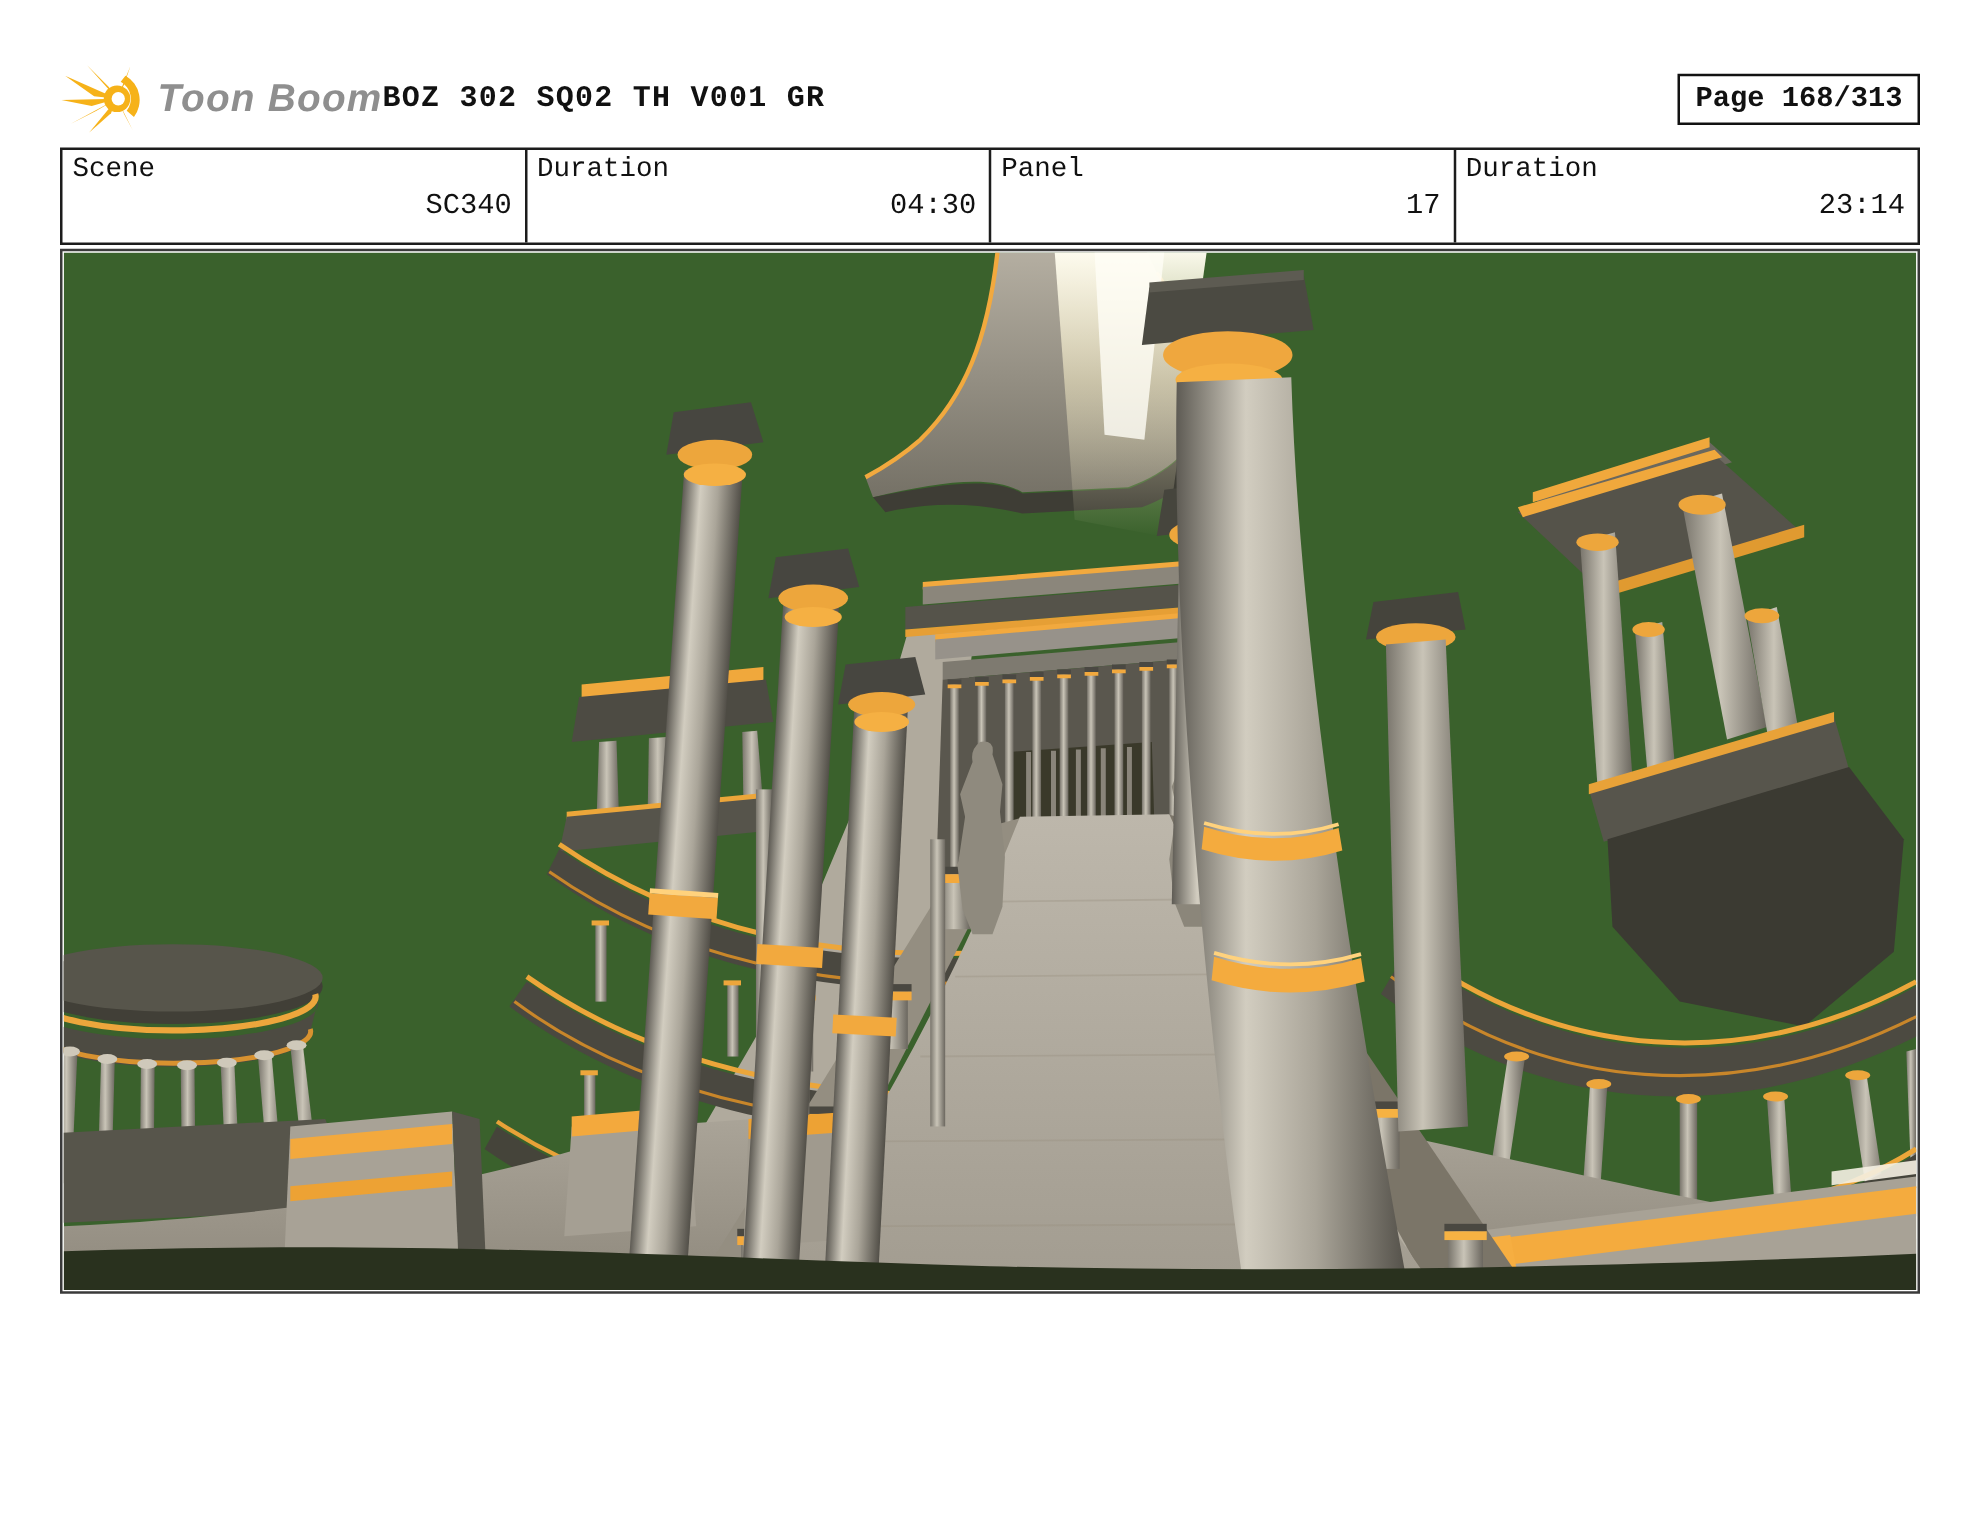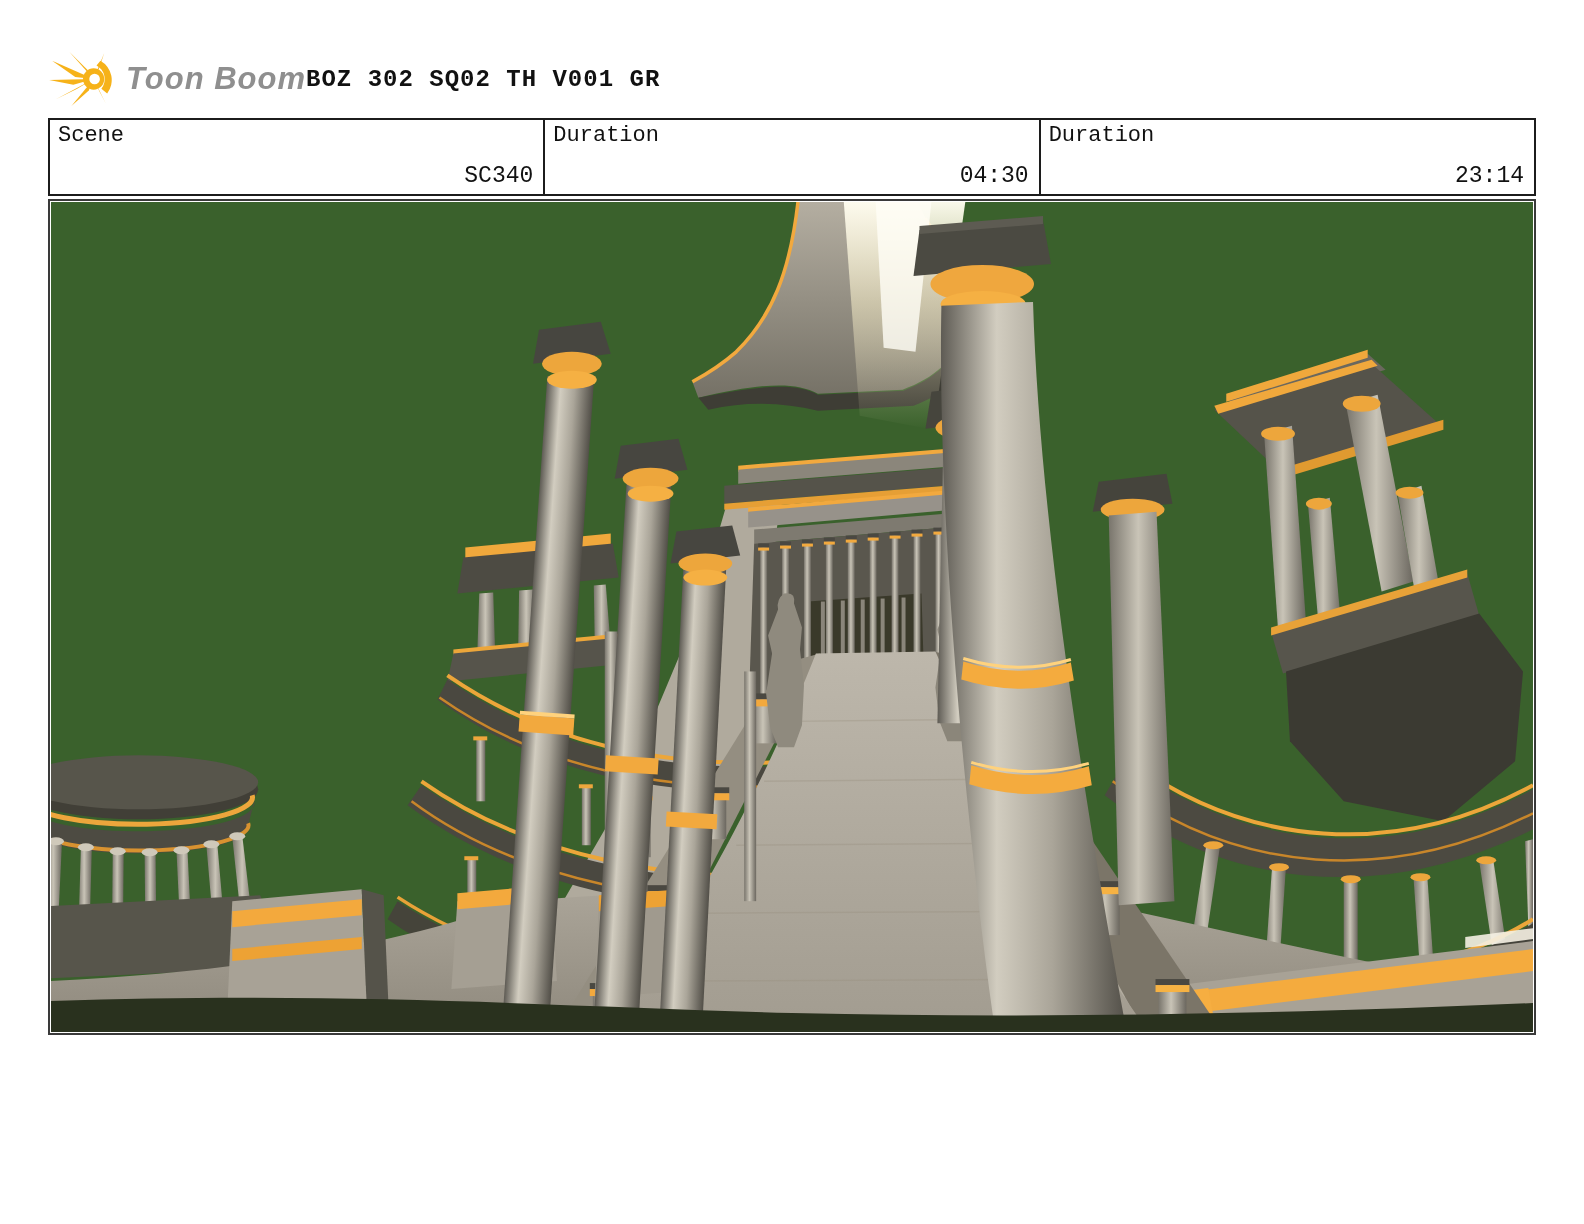--- a/index.html
+++ b/index.html
@@ -13,21 +13,21 @@
   .wordmark{font-family:"Liberation Sans",sans-serif;font-style:italic;font-weight:bold;font-size:31px;color:#8f8f8f;letter-spacing:1px;}
   .doc-title{font-family:"Liberation Mono",monospace;font-weight:bold;font-size:24px;letter-spacing:1px;white-space:nowrap;}
   .spacer{flex:1;}
   .page-badge{border:2px solid #111;padding:5px 12px 6px 12px;font-family:"Liberation Mono",monospace;font-weight:bold;font-size:23px;white-space:nowrap;}
 
   
   .info-table{position:absolute;left:48px;right:48px;top:118px;height:74px;border:2px solid #1c1c1c;display:flex;background:#fff;}
   .cell{flex:1;position:relative;border-left:2px solid #1c1c1c;text-align:right;}
   .cell:first-child{border-left:none;}
   .cell .lbl{position:absolute;top:3px;left:8px;font-size:22px;}
-  .cell .val{position:absolute;bottom:5px;right:10px;font-size:23px;}
+  .cell .val{position:absolute;bottom:17px;right:10px;font-size:23px;}
 
   
   .panel{position:absolute;left:48px;right:48px;top:199px;height:836px;border:2px solid #3a3a3a;background:#fff;padding:1px;box-sizing:border-box;}
   .panel svg{display:block;width:100%;height:100%;}
 </style>
 </head>
 <body>
 
 <div class="page">
 
@@ -44,30 +44,35 @@
           <polygon points="46,30 59,56 52,43"></polygon>
           <path d="M53,11 A23,23 0 0 1 60,45 L54,40 A16,16 0 0 0 49,16 Z"></path>
           <circle cx="46" cy="30" r="11"></circle>
         </g>
         <circle cx="47" cy="30" r="5.5" fill="#ffffff"></circle>
       </svg>
       <span class="wordmark">Toon Boom</span>
     </div>
     <div class="doc-title">BOZ 302 SQ02 TH V001 GR</div>
     <div class="spacer"></div>
+    <div class="page-badge">Page 168/313</div>
   </div>
 
   <div class="info-table">
     <div class="cell">
       <div class="lbl">Scene</div>
       <div class="val">SC340</div>
     </div>
     <div class="cell">
       <div class="lbl">Duration</div>
       <div class="val">04:30</div>
+    </div>
+    <div class="cell">
+      <div class="lbl">Panel</div>
+      <div class="val">17</div>
     </div>
     <div class="cell">
       <div class="lbl">Duration</div>
       <div class="val">23:14</div>
     </div>
   </div>
 
   <div class="panel">
     <svg viewBox="0 0 1488 831" preserveAspectRatio="none">
       <defs>

